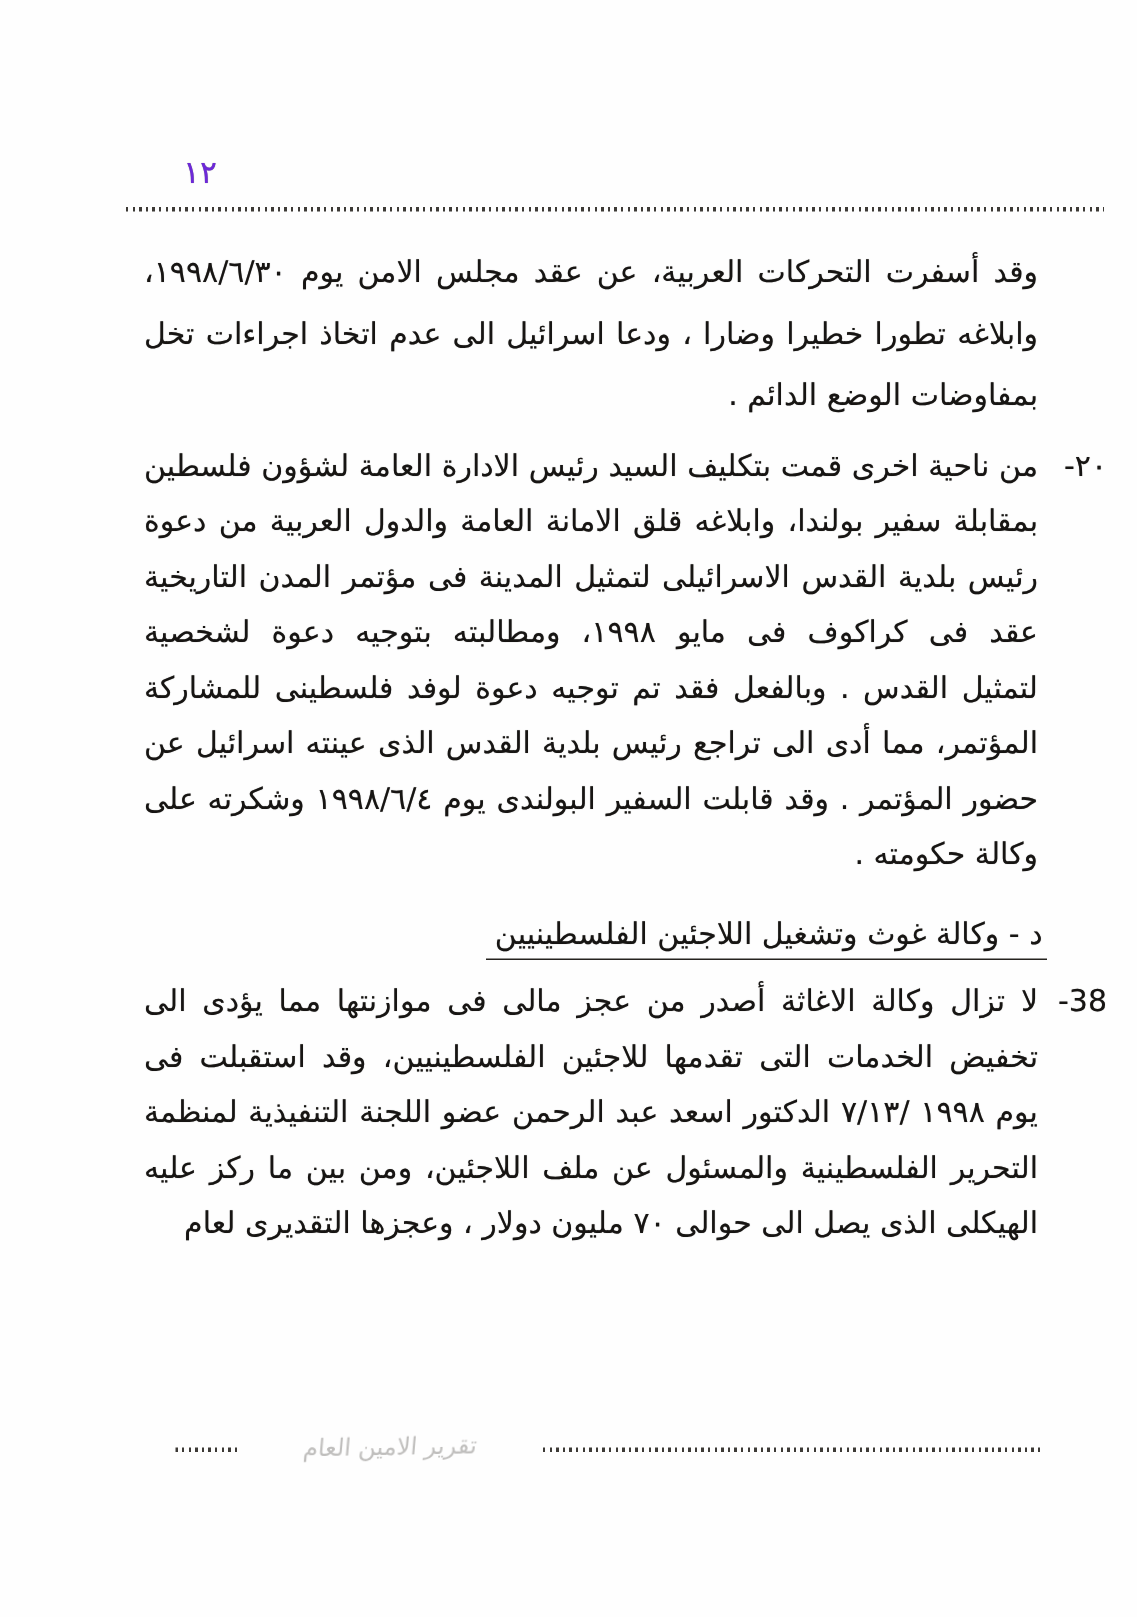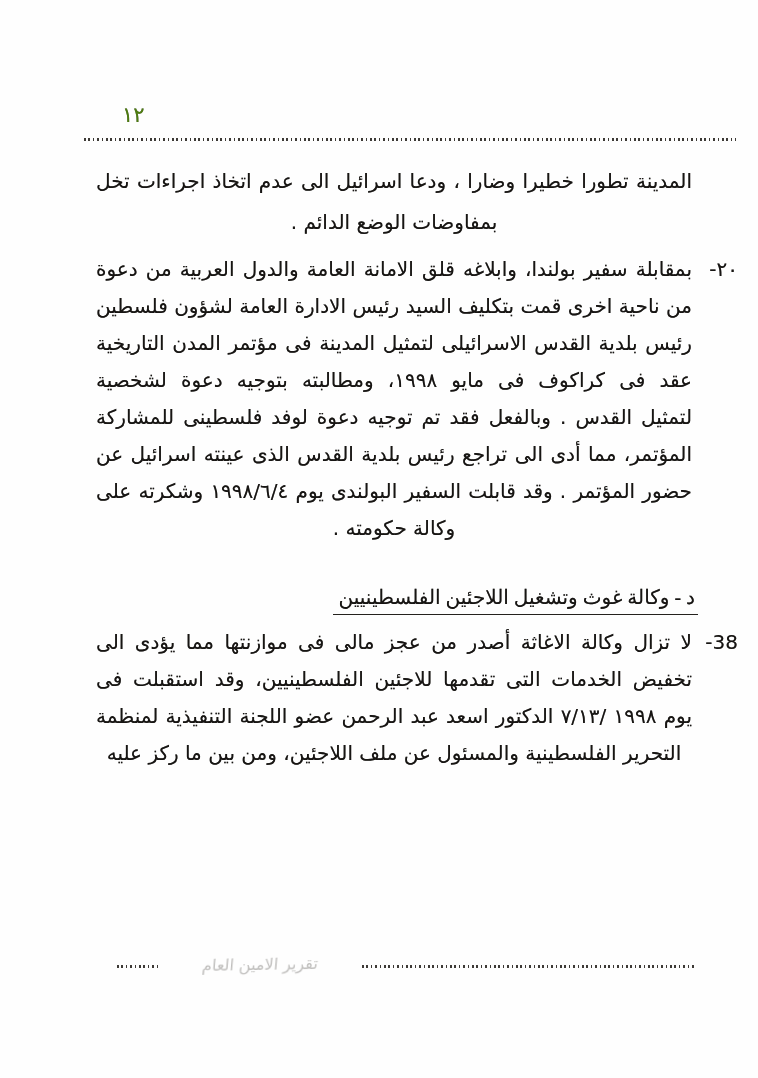--- a/index.html
+++ b/index.html
@@ -14,21 +14,21 @@
     width:758px;height:1078px;
     background:#fefefe;
     color:#171513;
     direction:rtl;
   }
   .pagenum{
     position:absolute;
     top:103px;left:122px;
     font-size:21px;
     letter-spacing:4px;
-    color:#4d7c0f;
+    color:#6d28d9;
     text-shadow:0 0 .5px rgba(0,0,0,.55);
   }
   .rule-dotted{
     position:absolute;
     height:2.5px;
     background:repeating-linear-gradient(to right,#3d3a36 0 1.6px,transparent 1.6px 4.4px);
   }
   #top-rule{top:138px;left:84px;width:652px;}
   .content{
     position:absolute;
@@ -36,38 +36,37 @@
     font-size:20px;
     text-shadow:0 0 .5px rgba(20,18,15,.55);
   }
   .line{
     height:41px;line-height:41px;
     text-align:justify;
     text-align-last:justify;
     overflow:hidden;
   }
   .para .line:last-child,.item .line:last-child{
-    text-align:center;
+    text-align:right;
     text-align-last:auto;
   }
   .item{position:relative;}
   .item .line{height:37px;line-height:37px;}
   #item-20{margin-top:8px;}
   #item-21{margin-top:9px;}
   .item-num{
     position:absolute;top:0;right:-46px;
     width:44px;line-height:37px;
     white-space:nowrap;
   }
   .section-heading{
-    margin-top:38px;
+    margin-top:22px;
     margin-right:-6px;
     height:30px;line-height:24px;
     text-align:right;
-    font-family:Liberation Serif, serif;
   }
   .section-heading .heading-text{
     display:inline-block;
     border-bottom:1.6px solid #25221e;
     padding:0 3px 5px 6px;
   }
   .footer{position:absolute;top:0;left:0;width:758px;height:0;}
   #footer-dashes{top:965px;left:117px;width:42px;}
   #footer-rule{top:965px;left:362px;width:334px;}
   .footer-watermark{
@@ -87,46 +86,48 @@
 
 <div class="page">
 
   <div class="pagenum">١٢</div>
 
   <div class="rule-dotted" id="top-rule"></div>
 
   <div class="content">
 
     <div class="para" id="intro-para">
-        <div class="line">المدينة تطورا خطيرا وضارا ، ودعا اسرائيل الى عدم اتخاذ اجراءات تخل</div>
+      <div class="line">وقد أسفرت التحركات العربية، عن عقد مجلس الامن يوم ⁦١٩٩٨/٦/٣٠⁩،</div>
+        <div class="line">وابلاغه تطورا خطيرا وضارا ، ودعا اسرائيل الى عدم اتخاذ اجراءات تخل</div>
         <div class="line">بمفاوضات الوضع الدائم .</div>
     </div>
 
     <div class="item" id="item-20">
       <span class="item-num">٢٠-</span>
-      <div class="line">بمقابلة سفير بولندا، وابلاغه قلق الامانة العامة والدول العربية من دعوة</div>
-        <div class="line">من ناحية اخرى قمت بتكليف السيد رئيس الادارة العامة لشؤون فلسطين</div>
+      <div class="line">من ناحية اخرى قمت بتكليف السيد رئيس الادارة العامة لشؤون فلسطين</div>
+        <div class="line">بمقابلة سفير بولندا، وابلاغه قلق الامانة العامة والدول العربية من دعوة</div>
         <div class="line">رئيس بلدية القدس الاسرائيلى لتمثيل المدينة فى مؤتمر المدن التاريخية الذى</div>
         <div class="line">عقد فى كراكوف فى مايو ١٩٩٨، ومطالبته بتوجيه دعوة لشخصية فلسطينية</div>
         <div class="line">لتمثيل القدس . وبالفعل فقد تم توجيه دعوة لوفد فلسطينى للمشاركة فى</div>
         <div class="line">المؤتمر، مما أدى الى تراجع رئيس بلدية القدس الذى عينته اسرائيل عن</div>
         <div class="line">حضور المؤتمر . وقد قابلت السفير البولندى يوم ⁦١٩٩٨/٦/٤⁩ وشكرته على</div>
         <div class="line">وكالة حكومته .</div>
     </div>
 
     <div class="section-heading">
       <span class="heading-text">د - وكالة غوث وتشغيل اللاجئين الفلسطينيين</span>
     </div>
 
     <div class="item" id="item-21">
       <span class="item-num">38-</span>
       <div class="line">لا تزال وكالة الاغاثة أصدر من عجز مالى فى موازنتها مما يؤدى الى</div>
         <div class="line">تخفيض الخدمات التى تقدمها للاجئين الفلسطينيين، وقد استقبلت فى مكتبى</div>
         <div class="line">يوم ⁦١٩٩٨ /٧/١٣⁩ الدكتور اسعد عبد الرحمن عضو اللجنة التنفيذية لمنظمة</div>
         <div class="line">التحرير الفلسطينية والمسئول عن ملف اللاجئين، ومن بين ما ركز عليه فى</div>
+        <div class="line">الهيكلى الذى يصل الى حوالى ٧٠ مليون دولار ، وعجزها التقديرى لعام</div>
     </div>
 
   </div>
 
   <div class="footer">
     <div class="rule-dotted" id="footer-dashes"></div>
     <div class="footer-watermark">تقرير الامين العام</div>
     <div class="rule-dotted" id="footer-rule"></div>
   </div>
 

